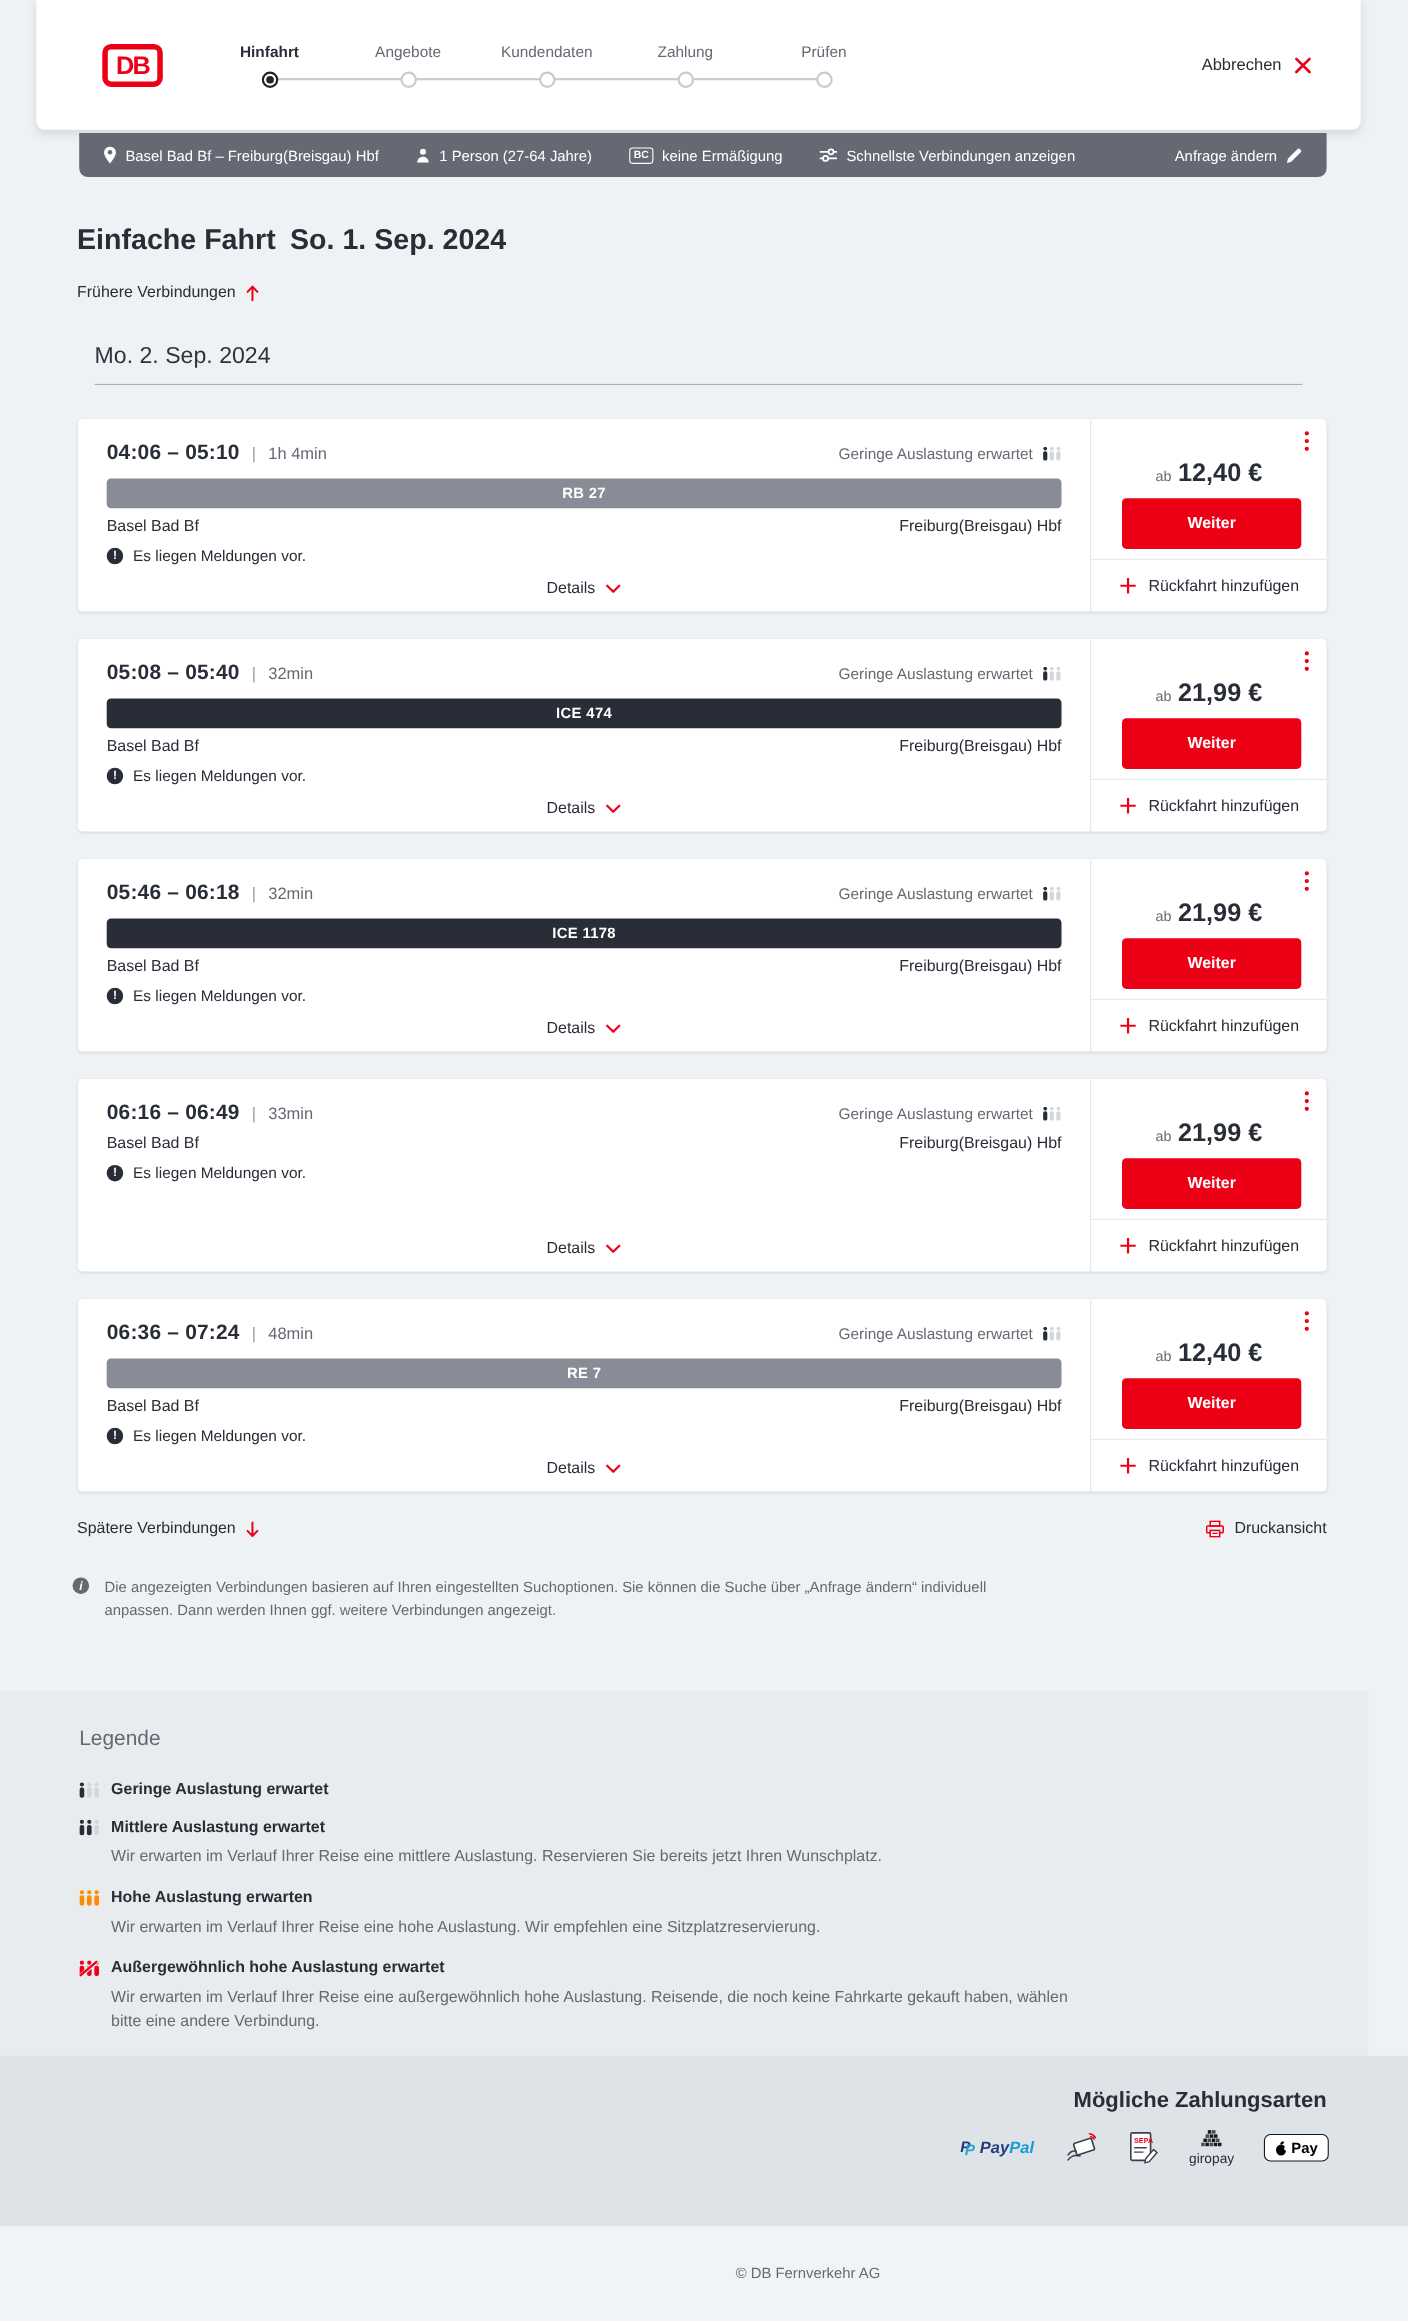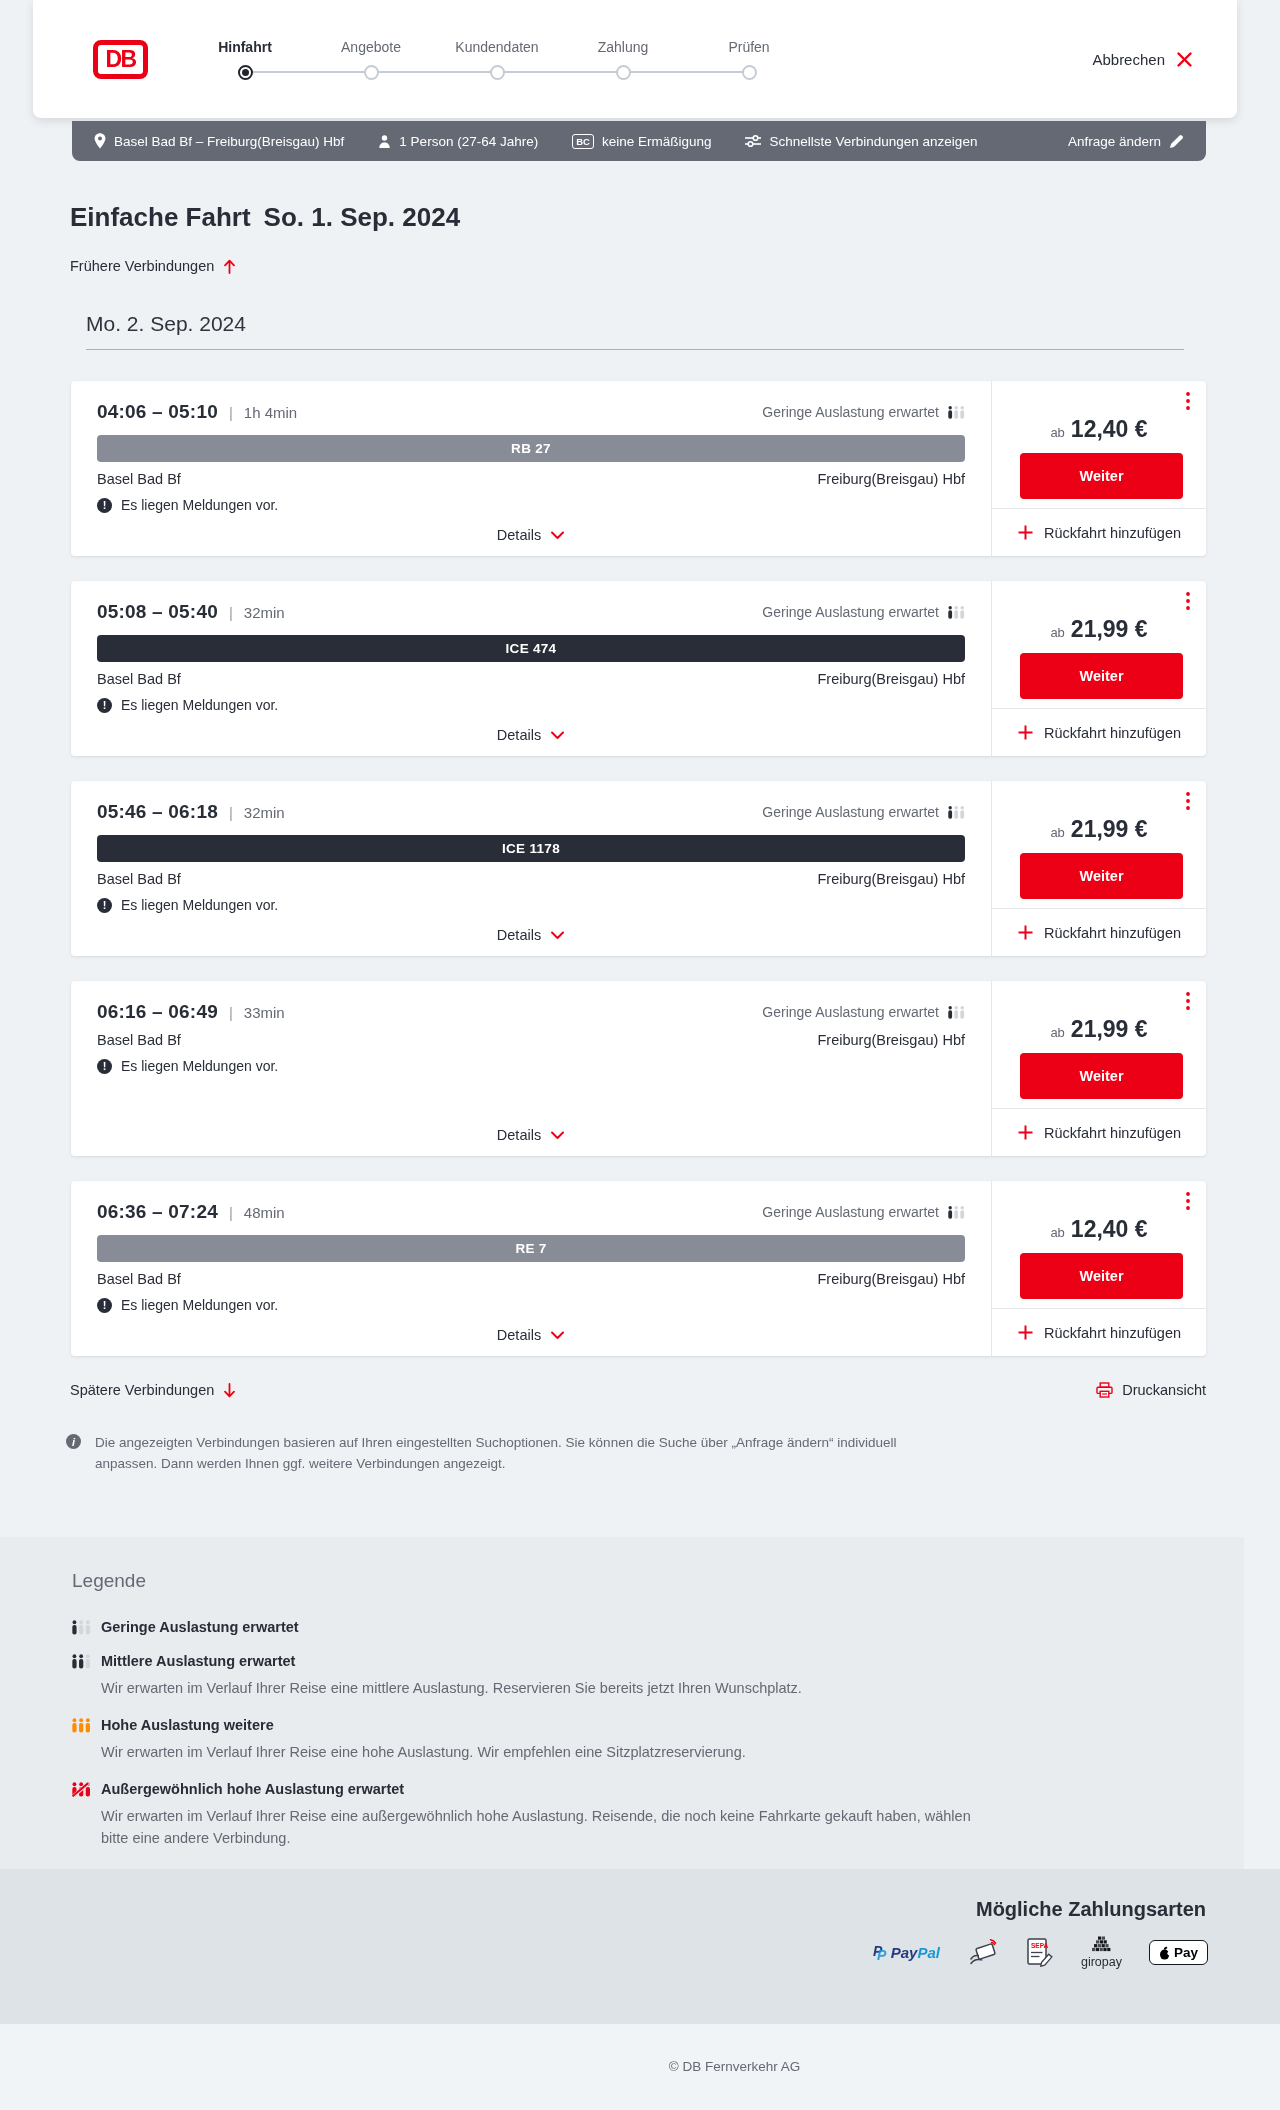--- a/index.html
+++ b/index.html
@@ -587,21 +587,21 @@
                   <circle cx="2.2" cy="1.8" r="1.7"></circle>
                   <rect x="0.3" y="4.3" width="3.8" height="8.4" rx="1.7"></rect>
                 </g>
         <g class="p p3" transform="translate(12,0)">
                   <circle cx="2.2" cy="1.8" r="1.7"></circle>
                   <rect x="0.3" y="4.3" width="3.8" height="8.4" rx="1.7"></rect>
                 </g>
         <line class="slash-bg" x1="0.5" y1="13" x2="15" y2="0.5" stroke="#e8ecef" stroke-width="3.2"></line>
         <line class="slash" x1="0.5" y1="12.6" x2="14.5" y2="0.8" stroke="#ec0016" stroke-width="1.8"></line>
       </svg>
-      <span>Hohe Auslastung weitere</span>
+      <span>Hohe Auslastung erwarten</span>
     </div>
     <p class="legend-desc">Wir erwarten im Verlauf Ihrer Reise eine hohe Auslastung. Wir empfehlen eine Sitzplatzreservierung.</p>
   </div>
           <div class="legend-item">
     <div class="legend-label">
       <svg class="occ very-high" width="19" height="15" viewBox="0 0 17 13">
         <g class="p p1">
                   <circle cx="2.2" cy="1.8" r="1.7"></circle>
                   <rect x="0.3" y="4.3" width="3.8" height="8.4" rx="1.7"></rect>
                 </g>

